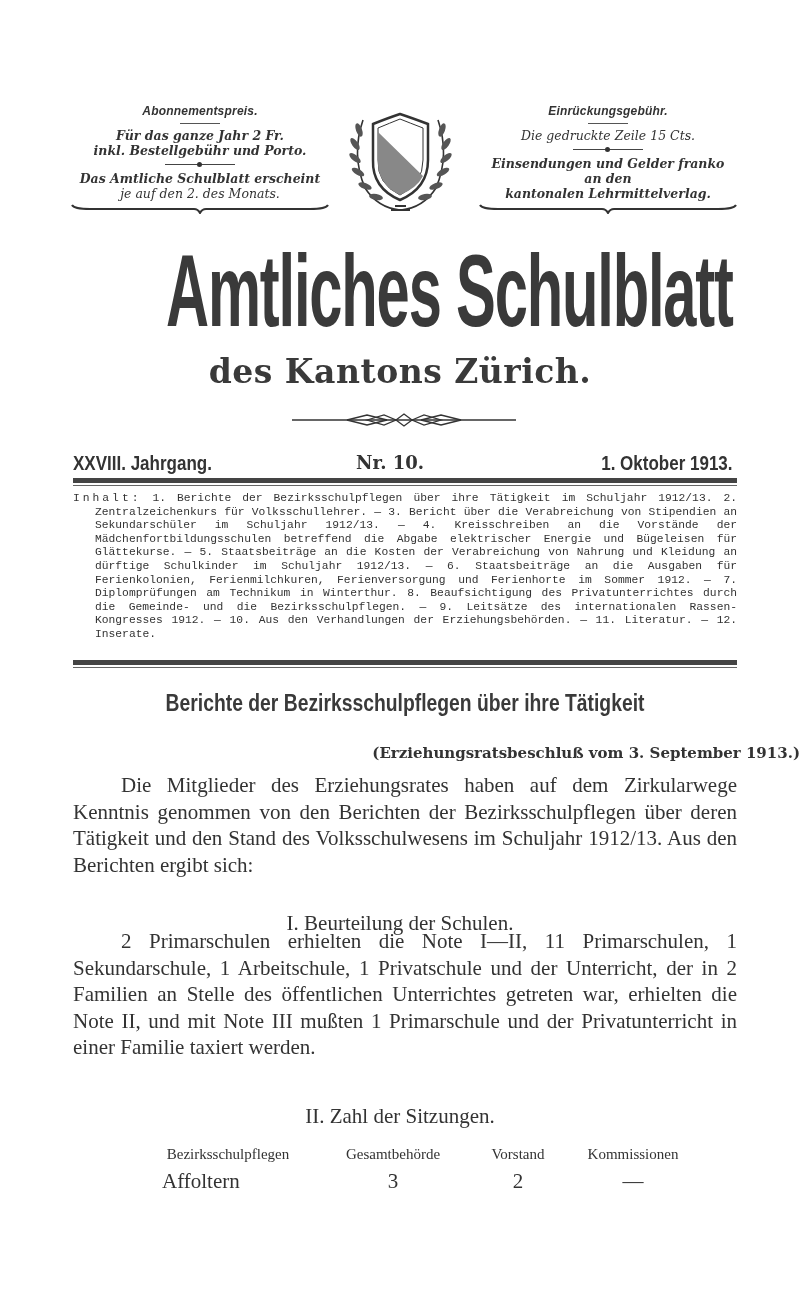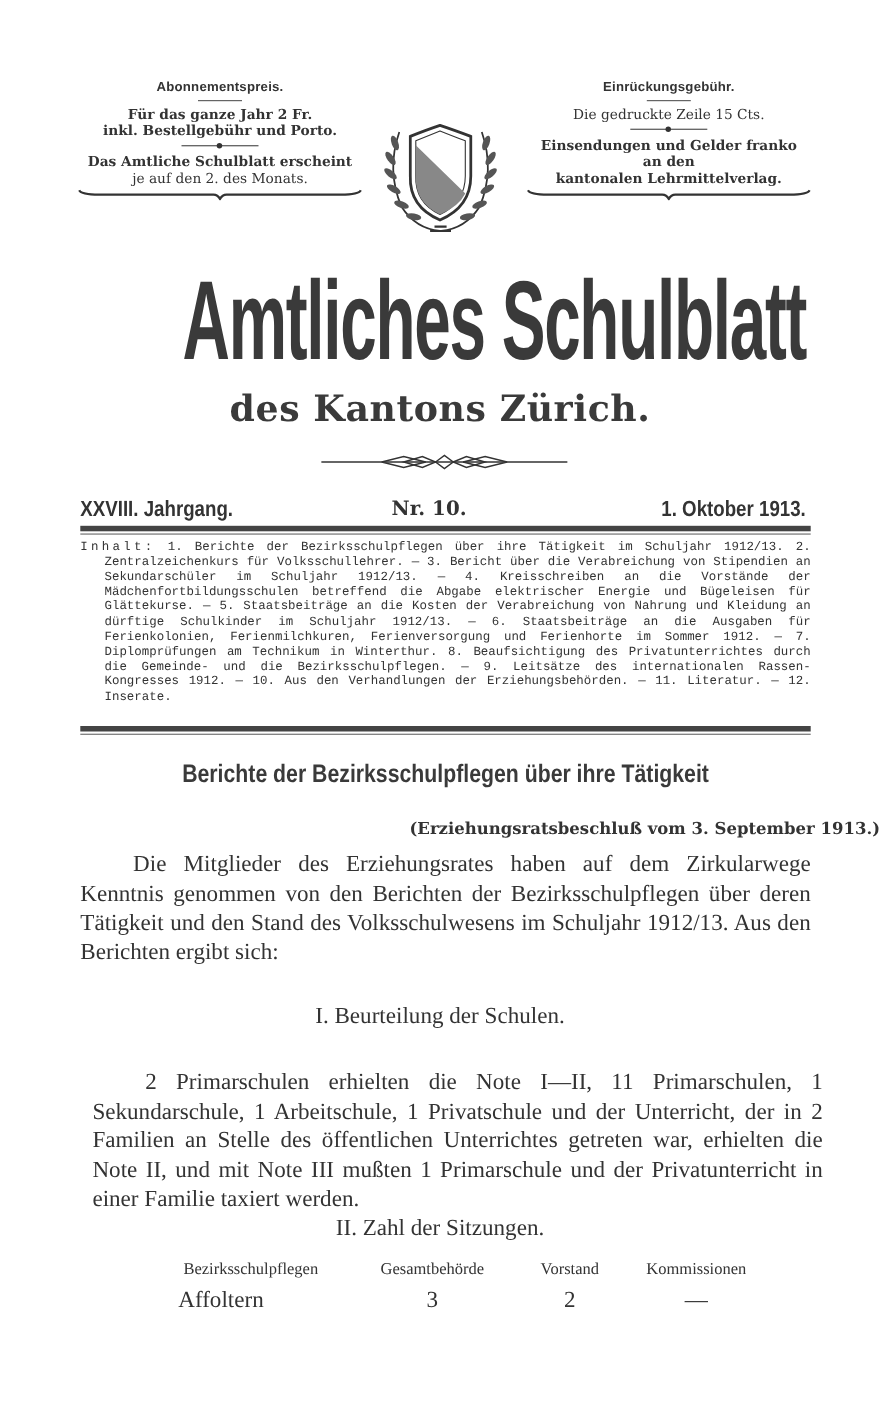--- a/index.html
+++ b/index.html
@@ -1,18 +1,18 @@
 <!DOCTYPE html>
 <html><head>
 <meta charset="utf-8">
 <style>
   html, body { margin:0; padding:0; }
   body { width:800px; height:1295px; background:#ffffff; color:#2a2a2a; position:relative; overflow:hidden; font-family:"Liberation Serif", serif; }
   .abs { position:absolute; }
-  .hdr-box { position:absolute; top:72px; text-align:center; }
+  .hdr-box { position:absolute; top:104px; text-align:center;font-style:italic; }
   .hdr-title { font-family:"Liberation Sans", sans-serif; font-weight:bold; font-size:12px; letter-spacing:0.2px; color:#333; }
   .hdr-rule { width:40px; height:1px; background:#555; margin:5px auto 4px; }
   .hdr-line { font-family:"DejaVu Serif", serif; font-size:12.5px; font-weight:bold; line-height:15px; color:#333; }
   .hdr-dotrule { margin:3px auto; width:70px; height:7px; position:relative; }
   .hdr-dotrule:before { content:""; position:absolute; left:0; right:0; top:3px; height:1px; background:#444; }
   .hdr-dotrule:after { content:""; position:absolute; left:32px; top:1px; width:5px; height:5px; border-radius:50%; background:#333; }
   .brace { position:relative; height:10px; margin-top:3px; }
   .brace svg { display:block; }
   .masthead-wrap { position:absolute; left:0; top:236px; width:800px; height:110px; }
   .masthead-wrap span { display:block; text-align:center; font-family:"Liberation Sans", sans-serif; font-weight:bold; font-size:102px; line-height:110px; color:#3a3a3a; transform:scaleX(0.585); white-space:nowrap; letter-spacing:-2px; }
@@ -128,21 +128,21 @@
 <div class="thinrule" style="top:667px;"></div>
 
 <div class="sect-head">
   <div><span class="s">Berichte der Bezirksschulpflegen über ihre Tätigkeit</span></div>
 </div>
 <div class="resolution">(Erziehungsratsbeschluß vom 3. September 1913.)</div>
 
 <div class="body" style="top:772px; text-indent:48px;">Die Mitglieder des Erziehungsrates haben auf dem Zirkularwege Kenntnis genommen von den Berichten der Bezirksschulpflegen über deren Tätigkeit und den Stand des Volksschulwesens im Schuljahr 1912/13. Aus den Berichten ergibt sich:</div>
 
 <div class="subhead" style="top:911px;">I. Beurteilung der Schulen.</div>
-<div class="body" style="top:970px; text-indent:48px;margin-left:11px;">2 Primarschulen erhielten die Note I—II, 11 Primarschulen, 1 Sekundarschule, 1 Arbeitschule, 1 Privatschule und der Unterricht, der in 2 Familien an Stelle des öffentlichen Unterrichtes getreten war, erhielten die Note II, und mit Note III mußten 1 Primarschule und der Privatunterricht in einer Familie taxiert werden.</div>
+<div class="body" style="top:928px; text-indent:48px;">2 Primarschulen erhielten die Note I—II, 11 Primarschulen, 1 Sekundarschule, 1 Arbeitschule, 1 Privatschule und der Unterricht, der in 2 Familien an Stelle des öffentlichen Unterrichtes getreten war, erhielten die Note II, und mit Note III mußten 1 Primarschule und der Privatunterricht in einer Familie taxiert werden.</div>
 
 <div class="subhead" style="top:1104px;">II. Zahl der Sitzungen.</div>
 
 <table class="sess">
   <thead>
     <tr>
       <th style="width:180px;">Bezirksschulpflegen</th>
       <th style="width:150px;">Gesamtbehörde</th>
       <th style="width:100px;">Vorstand</th>
       <th style="width:130px;">Kommissionen</th>

